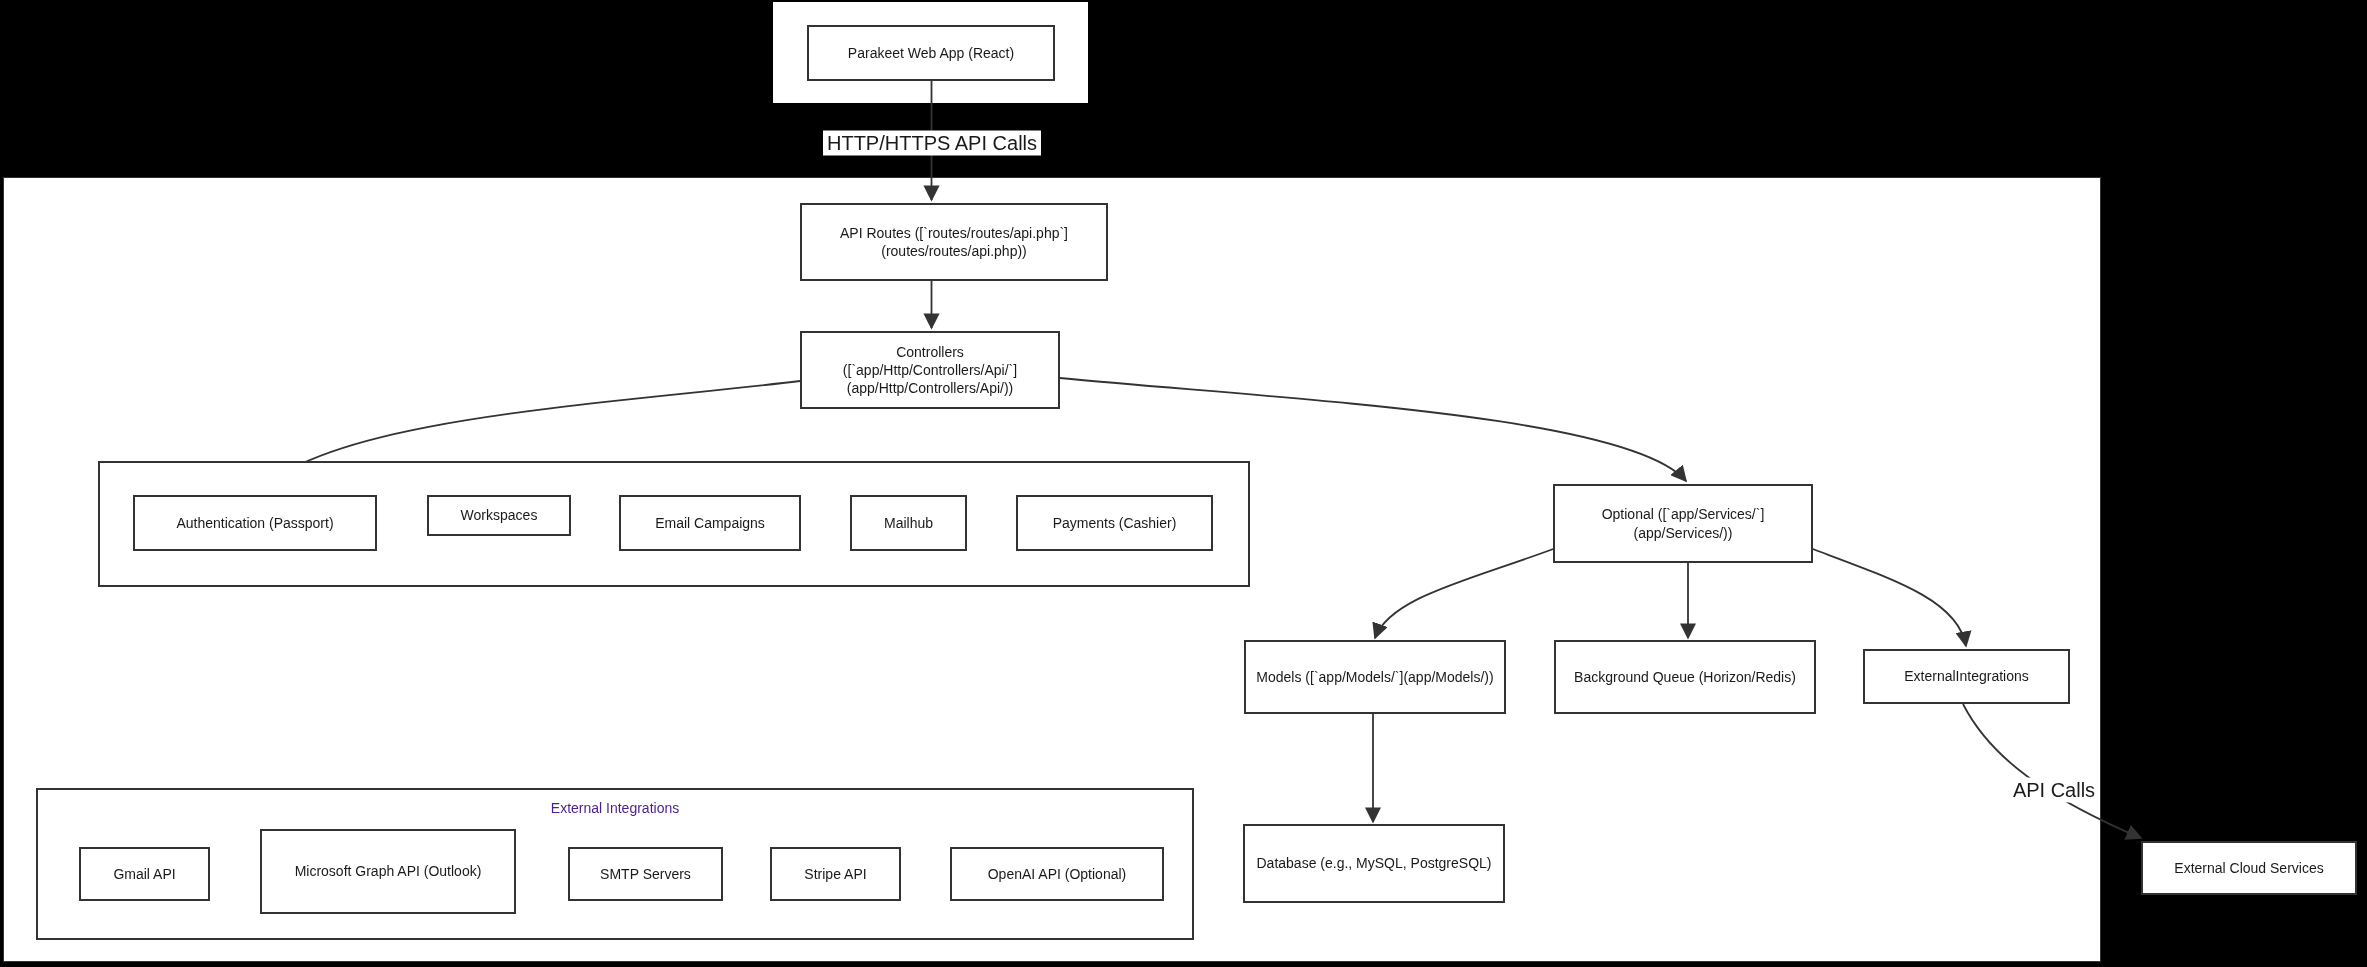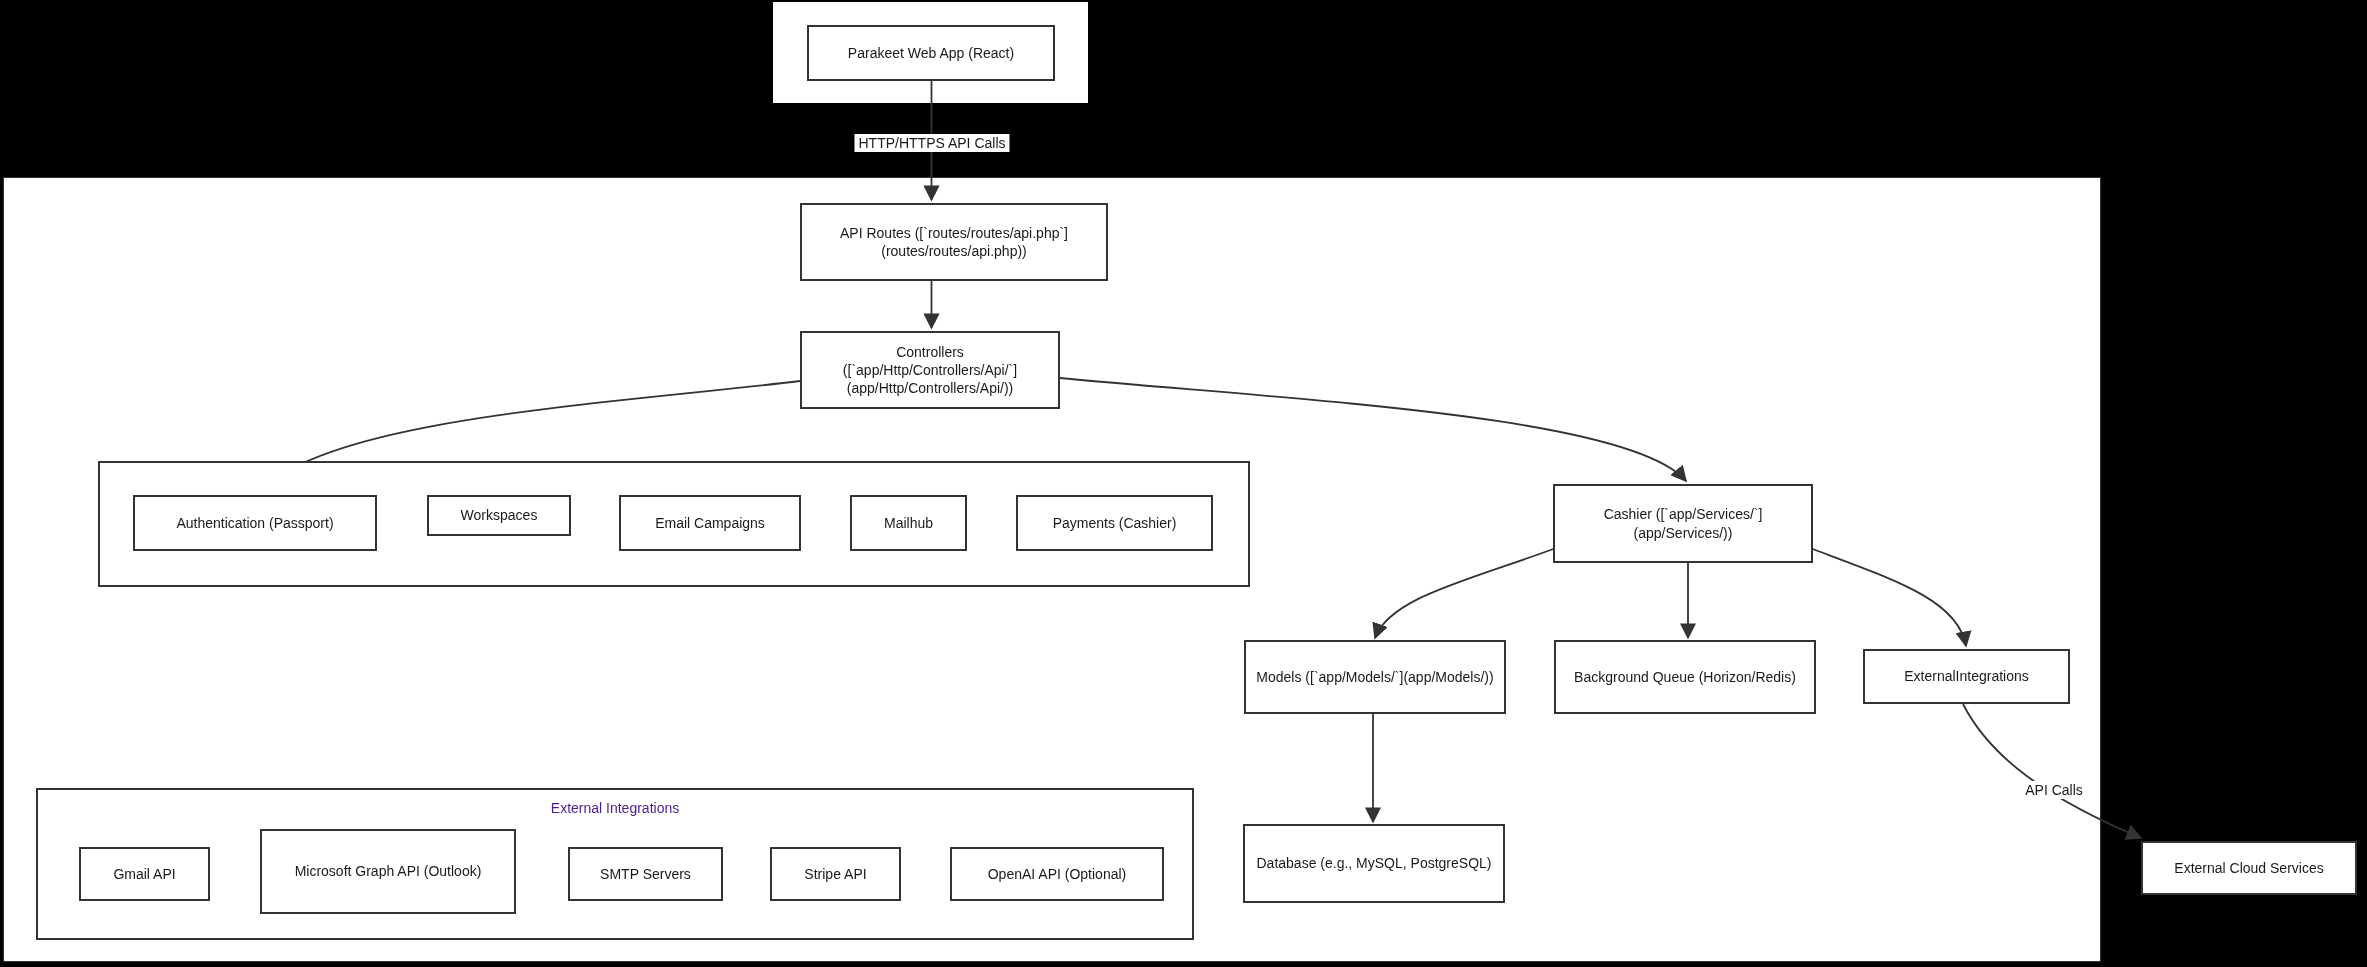--- a/index.html
+++ b/index.html
@@ -47,21 +47,21 @@
     text-align:center;
     font-size:14px;line-height:1.3;color:#1a1a1a;
     padding:2px 6px;
   }
   .multiline{white-space:pre-line;}
   .edge-label{
     position:absolute;
     transform:translate(-50%,-50%);
     background:#ffffff;
     color:#1a1a1a;
-    font-size:14px;
+    font-size:20px;
     padding:1px 4px;
     white-space:nowrap;
   }
 </style>
 </head>
 <body>
 
 <div class="canvas">
 
   <div class="surface backend"></div>
@@ -93,21 +93,21 @@
 (app/Http/Controllers/Api/))</div>
 
   <div class="group" style="left:98px;top:461px;width:1152px;height:126px;"></div>
 
   <div class="node" style="left:133px;top:495px;width:244px;height:56px;">Authentication (Passport)</div>
   <div class="node" style="left:427px;top:495px;width:144px;height:41px;">Workspaces</div>
   <div class="node" style="left:619px;top:495px;width:182px;height:56px;">Email Campaigns</div>
   <div class="node" style="left:850px;top:495px;width:117px;height:56px;">Mailhub</div>
   <div class="node" style="left:1016px;top:495px;width:197px;height:56px;">Payments (Cashier)</div>
 
-  <div class="node" style="left:1553px;top:484px;width:260px;height:79px;">Cashier ([`app/Services/`](app/Services/))</div>
+  <div class="node" style="left:1553px;top:484px;width:260px;height:79px;">Optional ([`app/Services/`](app/Services/))</div>
 
   <div class="node" style="left:1554px;top:640px;width:262px;height:74px;">Background Queue (Horizon/Redis)</div>
   <div class="node" style="left:1244px;top:640px;width:262px;height:74px;">Models ([`app/Models/`](app/Models/))</div>
   <div class="node" style="left:1863px;top:649px;width:207px;height:55px;">ExternalIntegrations</div>
 
   <div class="node" style="left:1243px;top:824px;width:262px;height:79px;">Database (e.g., MySQL, PostgreSQL)</div>
 
   <div class="group" style="left:36px;top:788px;width:1158px;height:152px;">
     <div class="group-title">External Integrations</div>
   </div>

